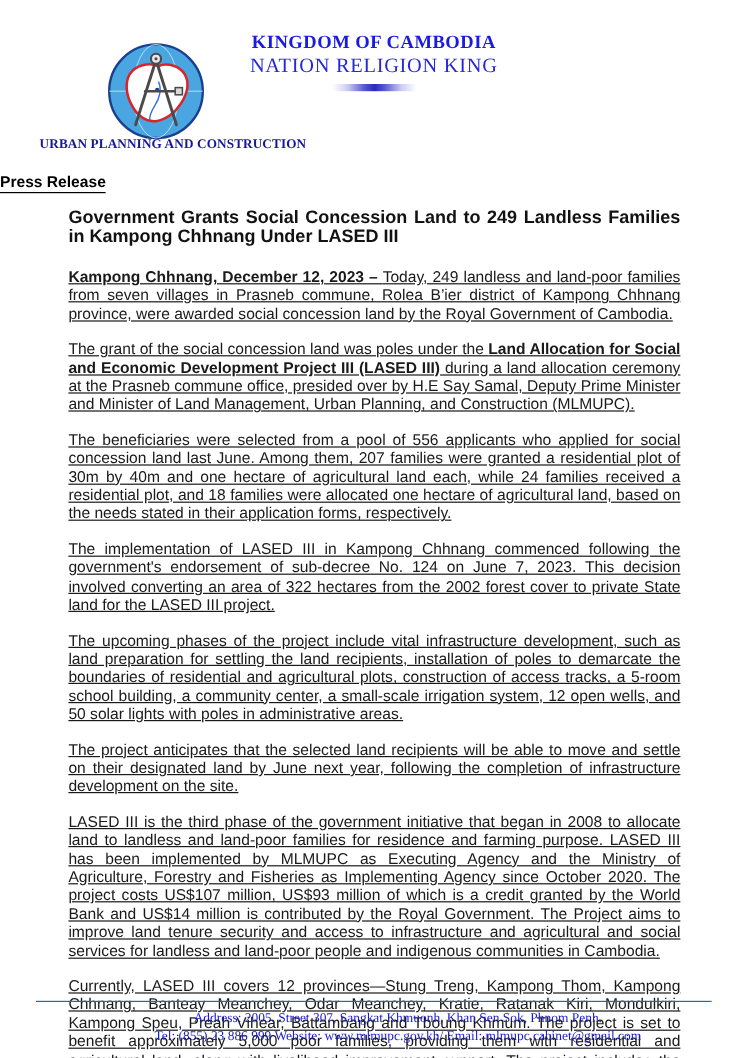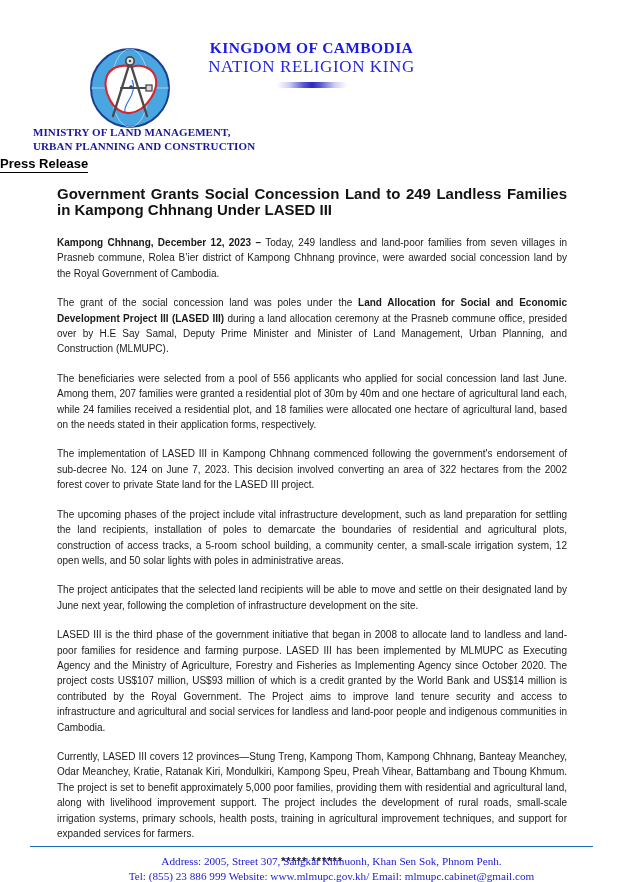--- a/index.html
+++ b/index.html
@@ -19,21 +19,20 @@
     position: relative;
     width: 623px;
     height: 882px;
     box-sizing: border-box;
   }
 
   
   .header {
     position: relative;
     height: 152px;
-    margin-top: 12px;
   }
 
   .national-title {
     position: absolute;
     left: 0;
     right: 0;
     top: 26px;
     text-align: center;
     font-family: "Liberation Serif", serif;
   }
@@ -114,27 +113,28 @@
     font-size: 15px;
     font-weight: bold;
     line-height: 16px;
     color: #121212;
     text-align: justify;
     text-align-last: left;
     margin: 0 0 17px 0;
   }
 
   p.para {
-    font-size: 10px;
+    font-size: 13px;
     line-height: 15.4px;
     color: #1a1a1a;
     text-align: justify;
     text-align-last: left;
     margin: 0 0 14px 0;
     hyphens: auto;
+    text-decoration: underline;
   }
   p.para b { font-weight: bold; }
 
   .stars {
     text-align: center;
     font-size: 11px;
     font-weight: bold;
     letter-spacing: 1px;
     color: #1a1a1a;
     margin-top: 14px;
@@ -201,21 +201,20 @@
           <line x1="42" y1="16" x2="59" y2="70"></line>
         </g>
         <line x1="33" y1="42" x2="62" y2="42" stroke="#4a4a4a" stroke-width="2.2" stroke-linecap="round"></line>
         <circle cx="42" cy="15" r="4.2" fill="#e8e8e8" stroke="#4a4a4a" stroke-width="1.8"></circle>
         <circle cx="42" cy="15" r="1.3" fill="#4a4a4a"></circle>
         <rect x="58" y="39" width="6" height="6" fill="#d9d9d9" stroke="#4a4a4a" stroke-width="1.3"></rect>
       </svg>
     </div>
 
     <div class="ministry-name">
-      <div>MINISTRY OF LAND MANAGEMENT,</div>
       <div>URBAN PLANNING AND CONSTRUCTION</div>
     </div>
   </div>
 
   <div class="press-release">
     <span>Press Release</span>
   </div>
 
   <div class="body-wrap">
 

